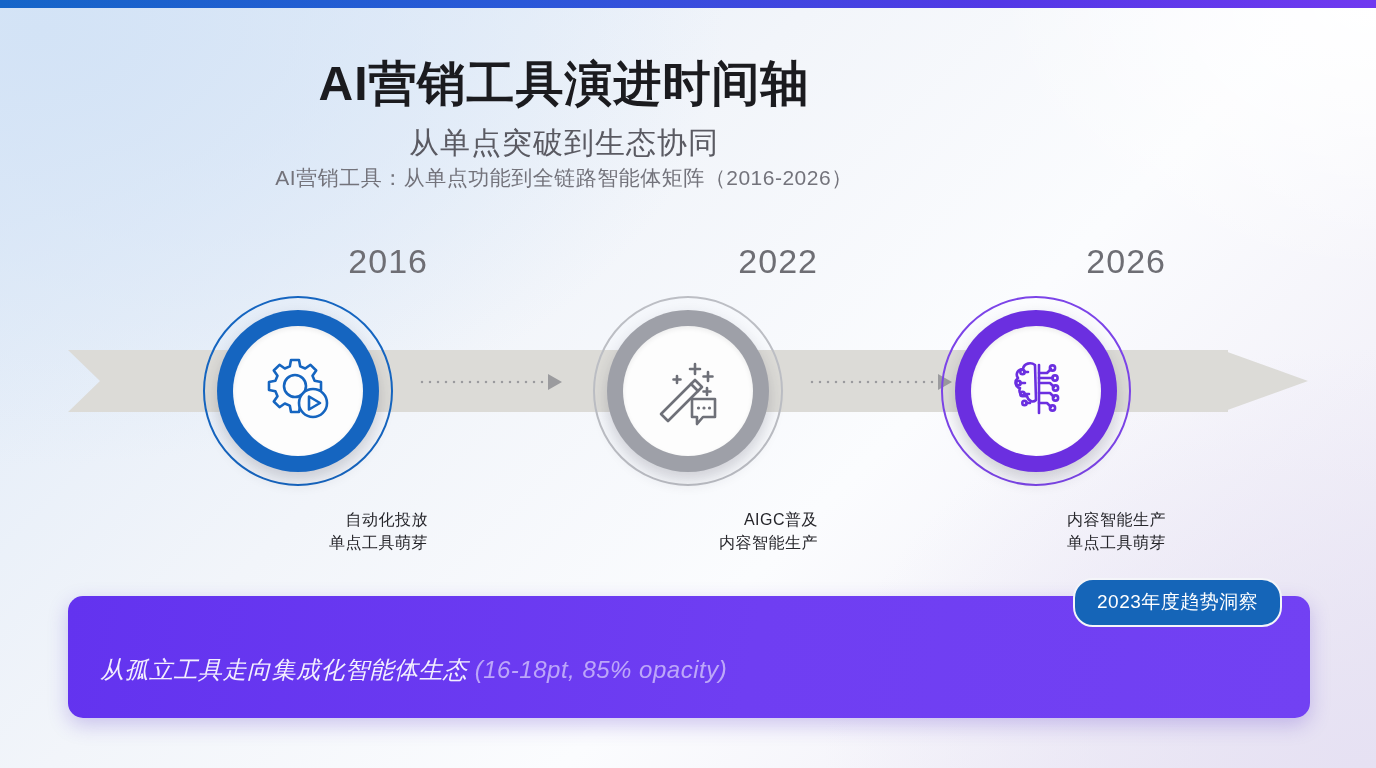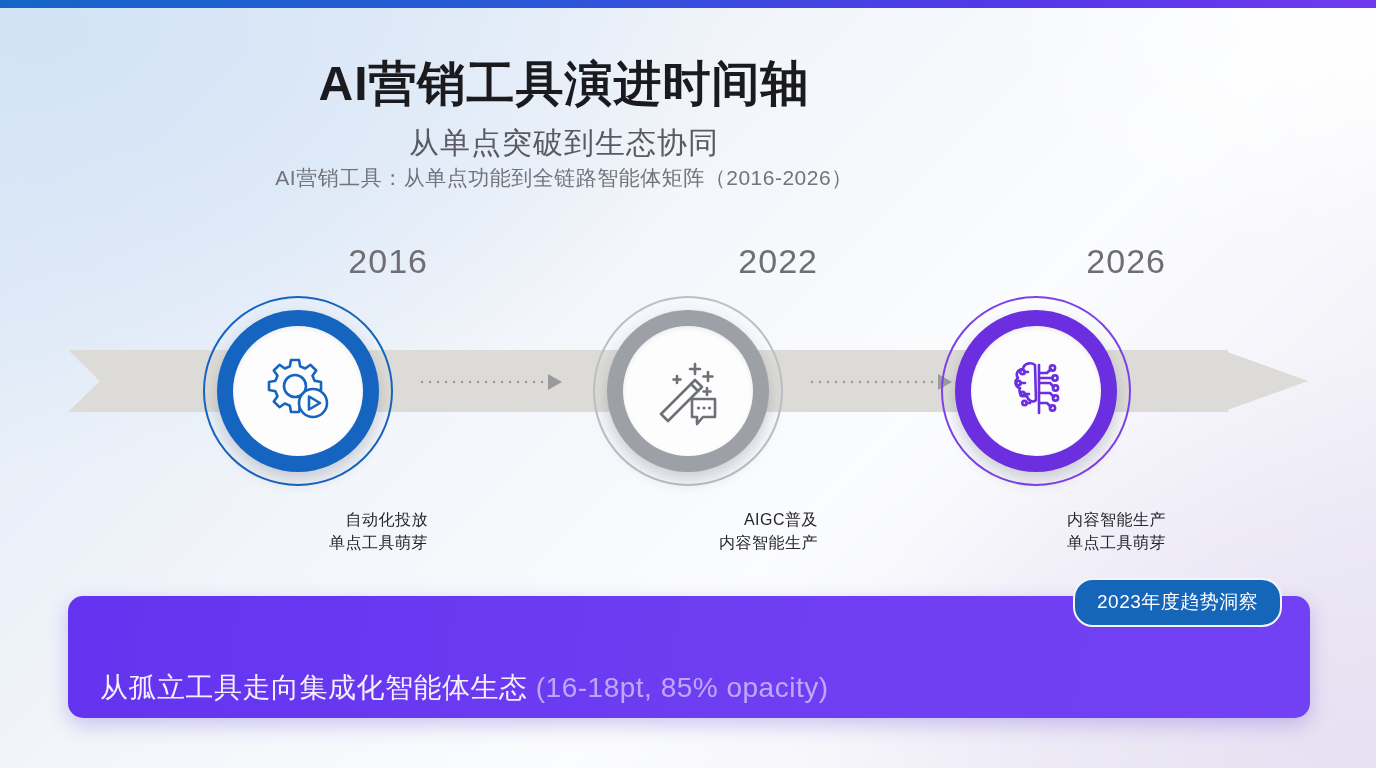--- a/index.html
+++ b/index.html
@@ -103,22 +103,22 @@
     position:absolute; left:68px; top:596px; width:1242px; height:122px;
     background:linear-gradient(100deg,#6333ef 0%,#6f3ef2 55%,#7241f3 100%);
     border-radius:15px;
     box-shadow:0 7px 20px rgba(80,45,200,0.25);
   }
   #banner-title {
     position:absolute; left:32px; top:24px;
     font-size:31px; font-weight:bold; color:#ffffff; letter-spacing:1px;
   }
   #banner-sub {
-    position:absolute; left:32px; top:73px;
-    font-size:28px; color:rgba(255,255,255,0.92); letter-spacing:0.5px;
+    position:absolute; left:32px; top:58px;
+    font-size:24px; color:rgba(255,255,255,0.92); letter-spacing:0.5px;font-style:italic;
   }
   #banner-sub .muted { color:rgba(255,255,255,0.55); }
   #badge {
     position:absolute; left:1005px; top:-18px;
     background:#1565b8; color:#ffffff;
     font-size:19px; padding:9px 22px 10px; border-radius:20px;
     border:2.5px solid #f4f5f9; letter-spacing:0.5px; white-space:nowrap;
   }
 </style>
 </head>

